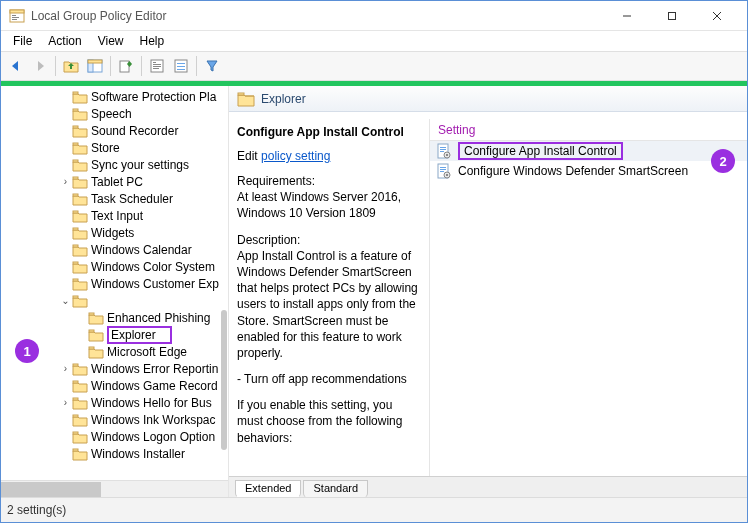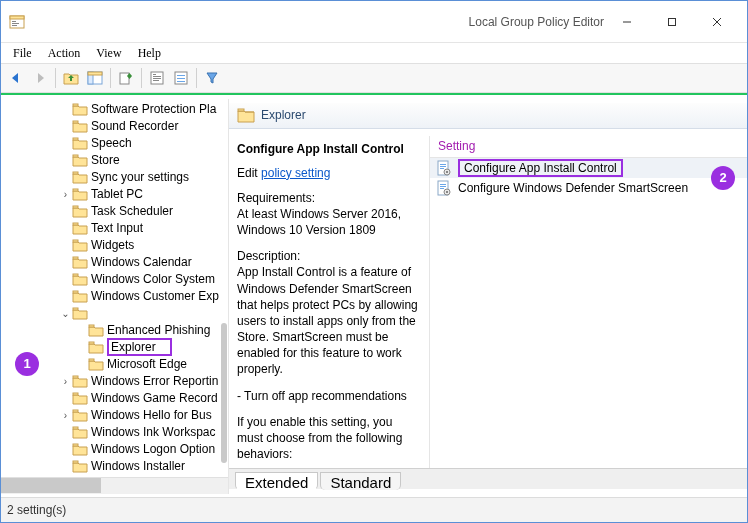--- a/index.html
+++ b/index.html
@@ -2,35 +2,35 @@
 <html><head>
 <meta charset="utf-8">
 <style>
   * { box-sizing: border-box; }
   html, body { margin: 0; padding: 0; font-family: "Segoe UI", Tahoma, sans-serif; font-size: 12px; }
   .window {
     width: 748px; height: 523px; border: 1px solid #5a8fd6; background: #fff;
     display: flex; flex-direction: column; position: relative;
   }
   
-  .titlebar { height: 42px; background: #fff; display: flex; align-items: center; padding: 0 8px; border-bottom: 1px solid #e5e5e5; text-align: right;}
+  .titlebar { height: 30px; background: #fff; display: flex; align-items: center; padding: 0 8px; border-bottom: 1px solid #e5e5e5;}
   .titlebar .app-icon { width: 16px; height: 16px; margin-right: 6px; }
   .titlebar .title { flex: 1; color: #555; font-size: 12px; }
   .winbtns { display: flex; }
   .winbtn { width: 45px; height: 28px; display: flex; align-items: center; justify-content: center; color: #555; }
   
-  .menubar { height: 20px; display: flex; align-items: center; padding: 0 4px; font-family: Liberation Serif, serif; }
+  .menubar { height: 20px; display: flex; align-items: center; padding: 0 4px; }
   .menubar span { padding: 2px 8px; color: #000; font-size: 12px; }
   
   .toolbar { height: 30px; border-top: 1px solid #e0e0e0; border-bottom: 1px solid #e0e0e0; background: #f7f7f7;
     display: flex; align-items: center; padding: 0 4px; gap: 2px;}
   .tbtn { width: 22px; height: 22px; display: flex; align-items: center; justify-content: center; border: 1px solid transparent; }
   .tdivider { width: 1px; height: 20px; background: #d0d0d0; margin: 0 2px;}
   
-  .main { flex: 1; display: flex; border-top: 2px solid #22c55e; overflow: hidden; align-items: center; }
+  .main { flex: 1; display: flex; border-top: 5px solid #22c55e; overflow: hidden; }
   
   .leftpanel { width: 228px; display: flex; flex-direction: column; border-right: 1px solid #e5e5e5; }
   .tree-scroll { flex: 1; overflow: hidden; position: relative; }
   .tree { padding: 2px 0 2px 0; overflow-y: hidden; overflow-x: hidden; height: 100%; }
   .tree-row { display: flex; align-items: center; height: 17px; white-space: nowrap; padding-left: 6px;}
   .tree-row .twisty { width: 13px; text-align: center; color: #555; font-size: 10px; flex-shrink: 0;}
   .tree-row .ficon { width: 16px; height: 14px; flex-shrink: 0; margin-right: 3px;}
   .tree-row .lbl { font-size: 12px; color: #000; }
   .tree-row.sel .lbl { border: 2px solid #9a2fe0; padding: 0 14px 0 2px; background: #fff; }
   .indent-0 { padding-left: 58px; }
@@ -55,21 +55,21 @@
   .settingspane { flex: 1; border-left: 1px solid #e5e5e5; position: relative; background: #fff;}
   .colhead { height: 22px; border-bottom: 1px solid #e5e5e5; display: flex; align-items: center; padding: 0 8px; background: #fff;}
   .colhead span { font-size: 12px; color: #a21caf; }
   .settingrow { height: 20px; display: flex; align-items: center; padding: 0 6px; gap: 6px; }
   .settingrow.sel { background: #eef2f7; }
   .settingrow .sicon { width: 16px; height: 16px; flex-shrink: 0; }
   .settingrow .slbl { font-size: 12px; }
   .highlight1 { border: 2px solid #9a2fe0; padding: 0 4px; }
   
   .tabs { height: 21px; display: flex; align-items: flex-end; border-top: 1px solid #d0d0d0; background: #efefef; padding-left: 6px;}
-  .tab { font-size: 15px; height: 18px; padding: 1px 9px; background: #f5f5f5; border: 1px solid #c8c8c8; border-bottom: none; border-radius: 0 0 5px 5px; margin-right: 2px; position: relative; top: 1px;}
+  .tab { font-size: 11px; height: 18px; padding: 1px 9px; background: #f5f5f5; border: 1px solid #c8c8c8; border-bottom: none; border-radius: 0 0 5px 5px; margin-right: 2px; position: relative; top: 1px;}
   .tab.active { background: #fff; border-bottom: 1px solid #fff;}
   
   .statusbar { height: 19px; border-top: 1px solid #dcdcdc; background: #f3f3f3; display: flex; align-items: center; padding: 12px 6px; font-size: 12px; color: #333;}
   
   svg.folder { width: 16px; height: 14px; }
   svg.folderlg { width: 18px; height: 16px; }
   
   .badge { position: absolute; width: 24px; height: 24px; border-radius: 50%; background: #9a2fe0; color: #fff; font-weight: 700; font-size: 13px; display: flex; align-items: center; justify-content: center; z-index:20;}
   .disabled { opacity: 0.45; }
 </style>
@@ -187,29 +187,29 @@
                   <rect x="1" y="2" width="5" height="2" fill="#ffe498" stroke="#c8a050"></rect>
                 </svg></span>
               <span class="lbl">Software Protection Pla</span>
             </div>
             <div class="tree-row indent-0">
               <span class="twisty"></span>
               <span class="ficon"><svg class="folder" viewBox="0 0 16 14">
                   <path d="M1 4h5l1 1h8v8H1z" fill="#ffe498" stroke="#c8a050"></path>
                   <rect x="1" y="2" width="5" height="2" fill="#ffe498" stroke="#c8a050"></rect>
                 </svg></span>
+              <span class="lbl">Speech</span>
+            </div>
+            <div class="tree-row indent-0">
+              <span class="twisty"></span>
+              <span class="ficon"><svg class="folder" viewBox="0 0 16 14">
+                  <path d="M1 4h5l1 1h8v8H1z" fill="#ffe498" stroke="#c8a050"></path>
+                  <rect x="1" y="2" width="5" height="2" fill="#ffe498" stroke="#c8a050"></rect>
+                </svg></span>
               <span class="lbl">Sound Recorder</span>
-            </div>
-            <div class="tree-row indent-0">
-              <span class="twisty"></span>
-              <span class="ficon"><svg class="folder" viewBox="0 0 16 14">
-                  <path d="M1 4h5l1 1h8v8H1z" fill="#ffe498" stroke="#c8a050"></path>
-                  <rect x="1" y="2" width="5" height="2" fill="#ffe498" stroke="#c8a050"></rect>
-                </svg></span>
-              <span class="lbl">Speech</span>
             </div>
             <div class="tree-row indent-0">
               <span class="twisty"></span>
               <span class="ficon"><svg class="folder" viewBox="0 0 16 14">
                   <path d="M1 4h5l1 1h8v8H1z" fill="#ffe498" stroke="#c8a050"></path>
                   <rect x="1" y="2" width="5" height="2" fill="#ffe498" stroke="#c8a050"></rect>
                 </svg></span>
               <span class="lbl">Store</span>
             </div>
             <div class="tree-row indent-0">

